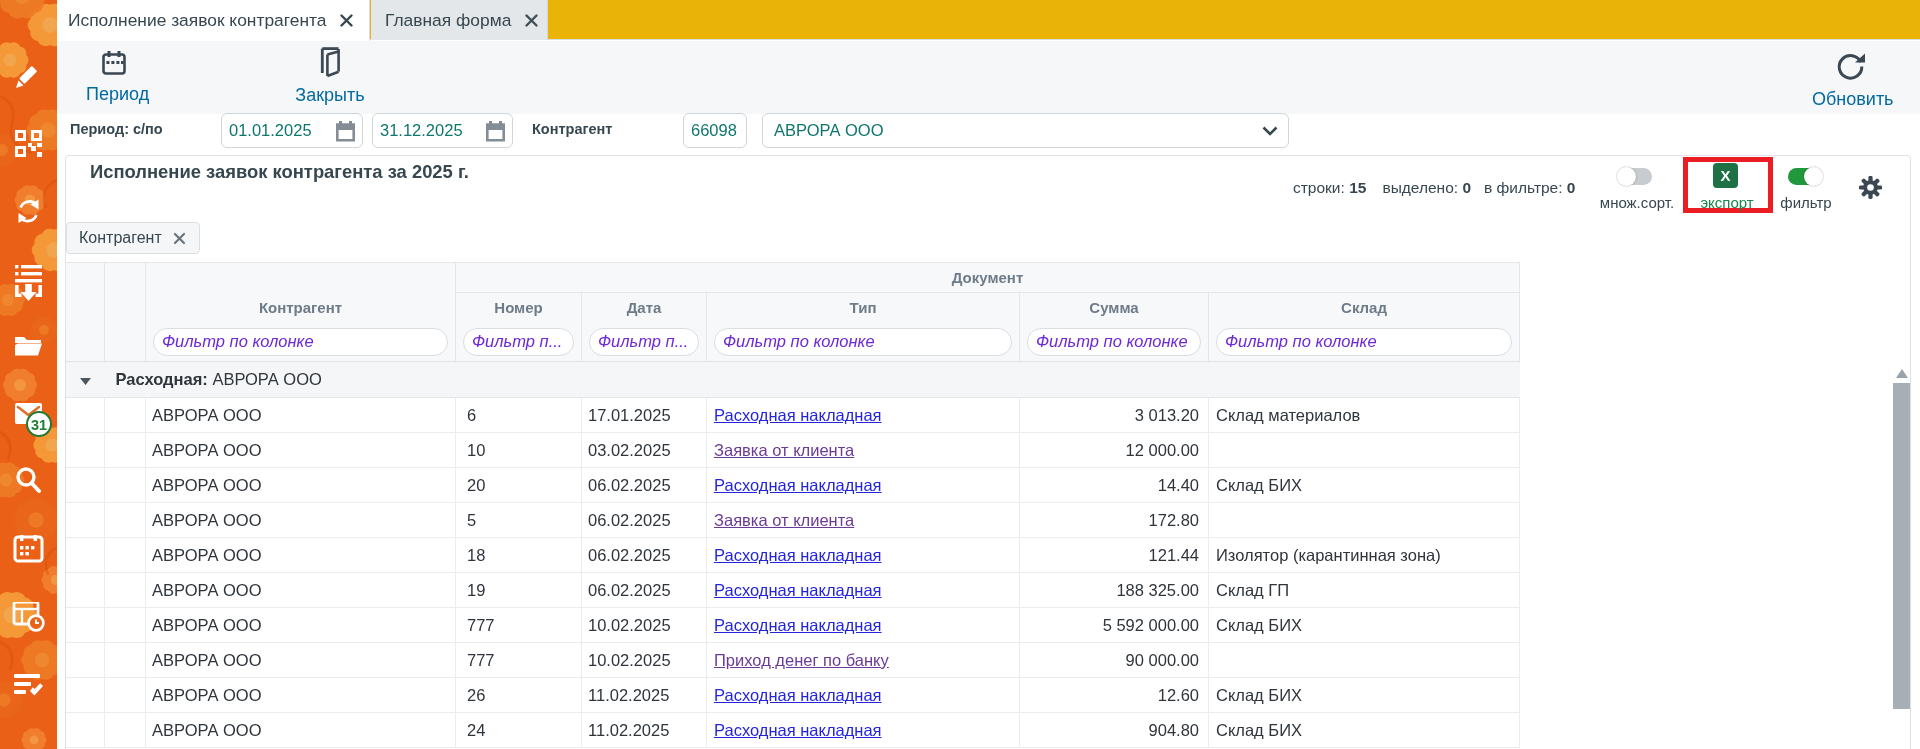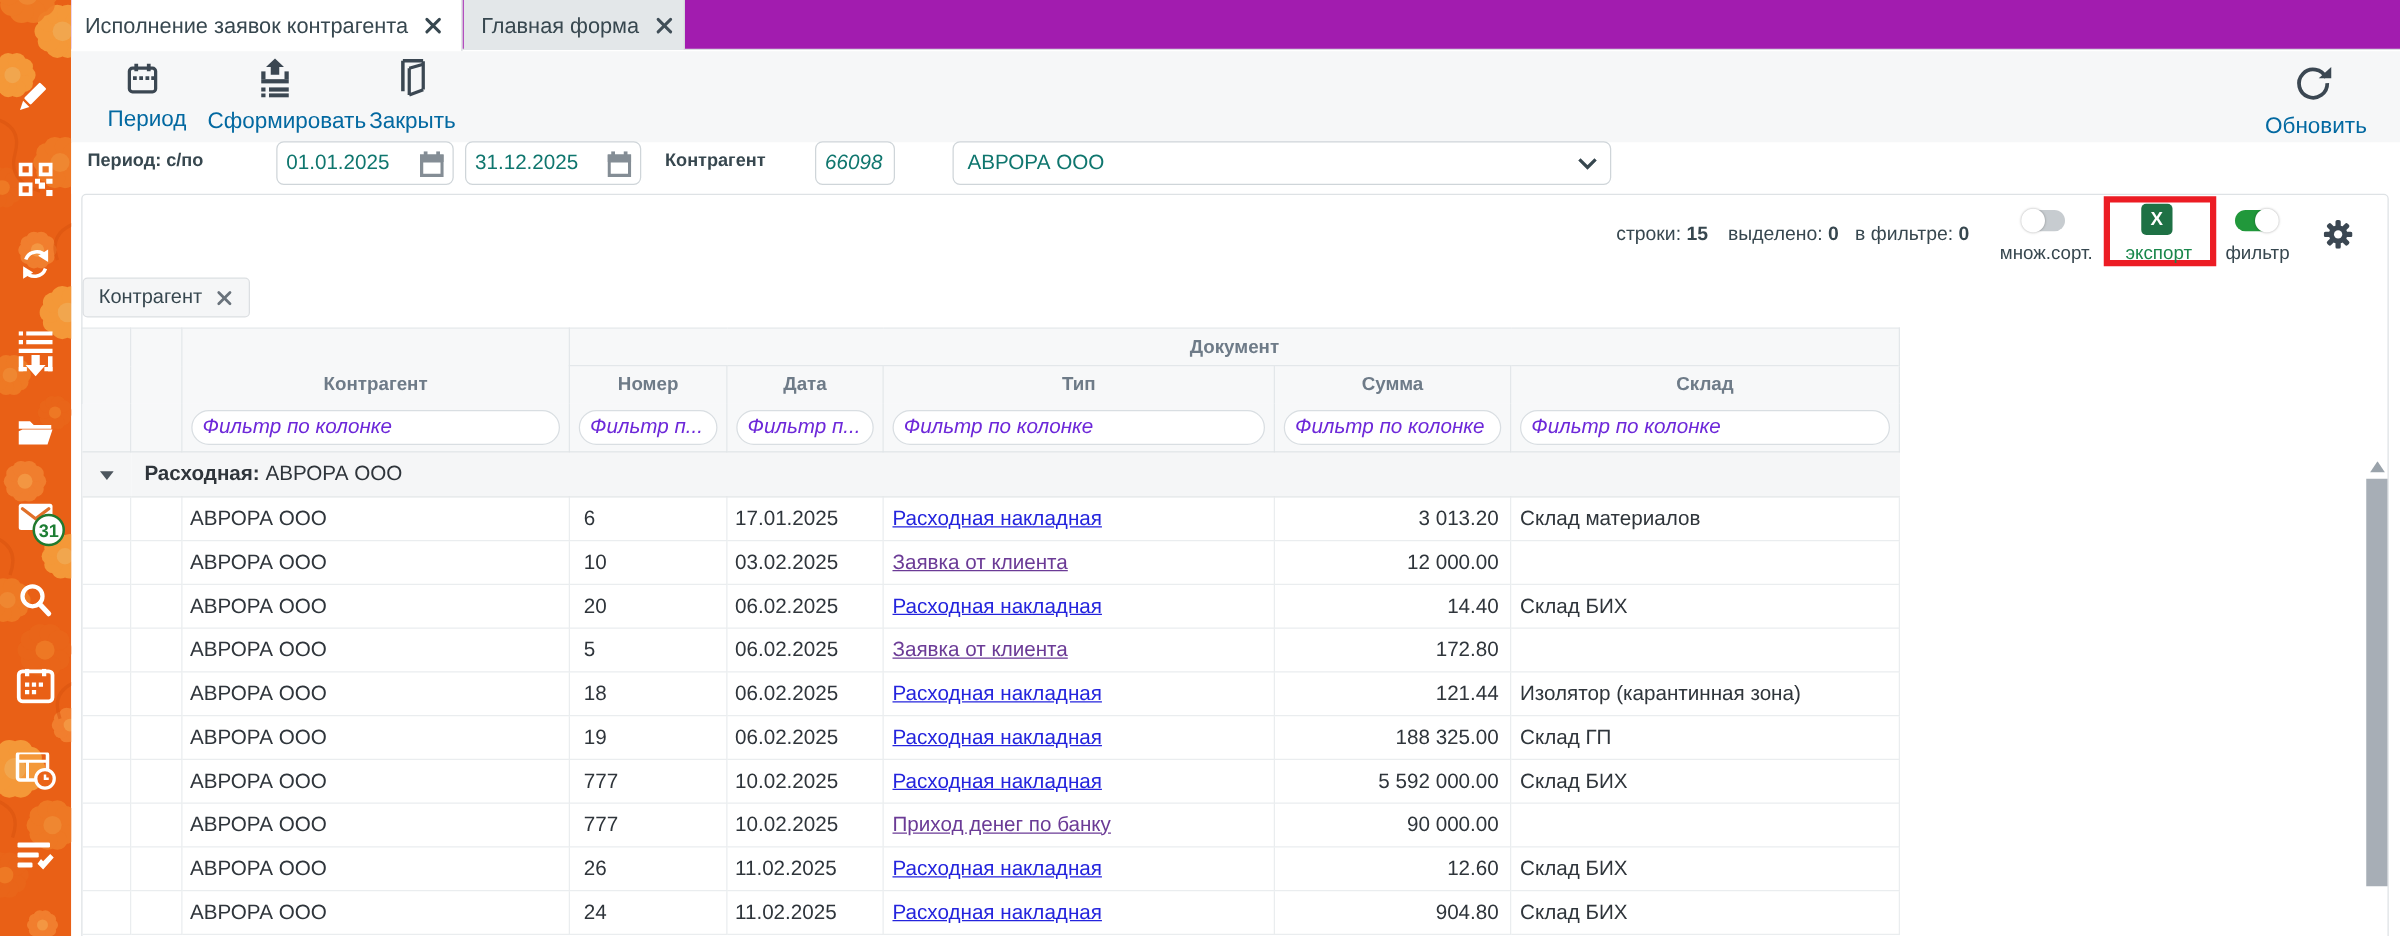--- a/index.html
+++ b/index.html
@@ -6,21 +6,21 @@
 * { margin:0; padding:0; box-sizing:border-box; }
 html,body { width:1920px; height:749px; overflow:hidden; background:#fff;
   font-family:"Liberation Sans", sans-serif; }
 
 
 #sidebar { position:absolute; left:0; top:0; width:57px; height:749px; overflow:hidden; }
 #sidebar svg.bg { position:absolute; left:0; top:0; }
 .sicon { position:absolute; left:0; width:57px; text-align:center; }
 
 
-#tabbar { position:absolute; left:57px; top:0; width:1863px; height:40px; background:#a21caf;
+#tabbar { position:absolute; left:57px; top:0; width:1863px; height:40px; background:#eab308;
   border-bottom:1px solid #d9dde0; }
 .tab { position:absolute; top:0; height:40px; display:flex; align-items:center;
   font-size:17.4px; color:#37474f; }
 .tab .x { margin-left:13px; display:flex; }
 #tab1 { left:0; width:313px; background:#fff; border-right:1px solid #d9dde0; height:41px; padding-left:11px; }
 #tab2 { left:314px; width:177px; background:#e3e7e9; border-right:1px solid #d4d8db; padding-left:14px; }
 
 
 #toolbar { position:absolute; left:57px; top:41px; width:1863px; height:73px; background:#f6f7f8; }
 .tbtn { position:absolute; text-align:center; }
@@ -449,35 +449,20 @@
         <g fill="#3b4752">
           <rect x="4.4" y="10" width="3" height="3"></rect>
             <rect x="9.4" y="10" width="3" height="3"></rect>
           <rect x="14.4" y="10" width="3" height="3"></rect>
             <rect x="19" y="10" width="2.6" height="3"></rect>
         </g>
       </g>
     </svg>
     <div class="lbl">Период</div>
   </div>
-  <div class="tbtn" style="left:109px; top:5px; width:107px;">
-    <svg width="26" height="32" viewBox="0 0 26 36" preserveAspectRatio="none">
-      <g fill="#3b4752">
-        <polygon points="13,1 20.2,8.6 16.4,8.6 16.4,15.5 9.6,15.5 9.6,8.6 5.8,8.6"></polygon>
-        <rect x="2" y="12.5" width="3.4" height="7"></rect>
-        <rect x="20.6" y="12.5" width="3.4" height="7"></rect>
-        <rect x="2" y="19.5" width="22" height="3.8"></rect>
-        <rect x="2" y="27" width="3.4" height="3.6"></rect>
-          <rect x="8.2" y="26.9" width="15.8" height="3.8"></rect>
-        <rect x="2" y="32.4" width="3.4" height="3.6"></rect>
-          <rect x="8.2" y="32.3" width="15.8" height="3.8"></rect>
-      </g>
-    </svg>
-    <div class="lbl">Сформировать</div>
-  </div>
   <div class="tbtn" style="left:238px; top:5px; width:70px;">
     <svg width="28" height="32" viewBox="0 0 28 32">
       <g fill="none" stroke="#3b4752" transform="translate(5,1)">
         <path d="M1.3,1.6 V 26" stroke-width="2.8"></path>
         <path d="M1.3,1.6 H 17.5" stroke-width="2.8"></path>
         <path d="M17.6,2 V 24.5" stroke-width="2.6"></path>
         <path d="M6.4,7.6 L17.6,4.4 M6.4,7.6 V 29 M6.4,29 L17.6,24.8" stroke-width="2.6"></path>
       </g>
     </svg>
     <div class="lbl">Закрыть</div>
@@ -507,29 +492,30 @@
     <svg style="position:absolute; right:7px; top:7px;" width="19" height="21" viewBox="0 0 19 21">
       <g fill="#848d95">
         <rect x="3" y="0" width="3" height="5"></rect>
           <rect x="13" y="0" width="3" height="5"></rect>
         <path d="M0,2.5 h19 v6 h-19 z"></path>
         <path d="M0,2.5 h19 v18 h-19 z M2.6,9 v8.9 h13.8 V9 z" fill-rule="evenodd"></path>
       </g>
     </svg>
   </div>
   <div class="flabel" style="left:475px;">Контрагент</div>
-  <div class="finput" style="left:595px; width:64px;font-style:italic;">66098</div>
+  <div class="finput" style="left:626px; width:64px;">66098</div>
   <div class="finput" style="left:705px; width:527px; padding-left:11px;">АВРОРА ООО
     <svg style="position:absolute; right:10px; top:11.5px;" width="16" height="10" viewBox="0 0 16 10">
       <path d="M1.5,1.5 L8,8 L14.5,1.5" fill="none" stroke="#37474f" stroke-width="2.6"></path>
     </svg>
   </div>
 </div>
 
 <div id="panel">
+  <div id="ptitle">Исполнение заявок контрагента за 2025 г.</div>
   <div id="counts">строки: <b>15</b><span style="margin-left:16px;">выделено: <b>0</b></span><span style="margin-left:13px;">в фильтре: <b>0</b></span></div>
 
   <div class="toggle" style="left:1552px; top:12px; background:#c7ccd0;">
       <div class="knob" style="left:-1px;"></div>
     </div>
   <div class="ctl-lbl" style="left:1531px; width:80px;">множ.сорт.</div>
 
   <div id="redbox"></div>
   <div id="xlicon">X</div>
   <div class="ctl-lbl" style="left:1626px; width:70px; color:#19874b;">экспорт</div>

